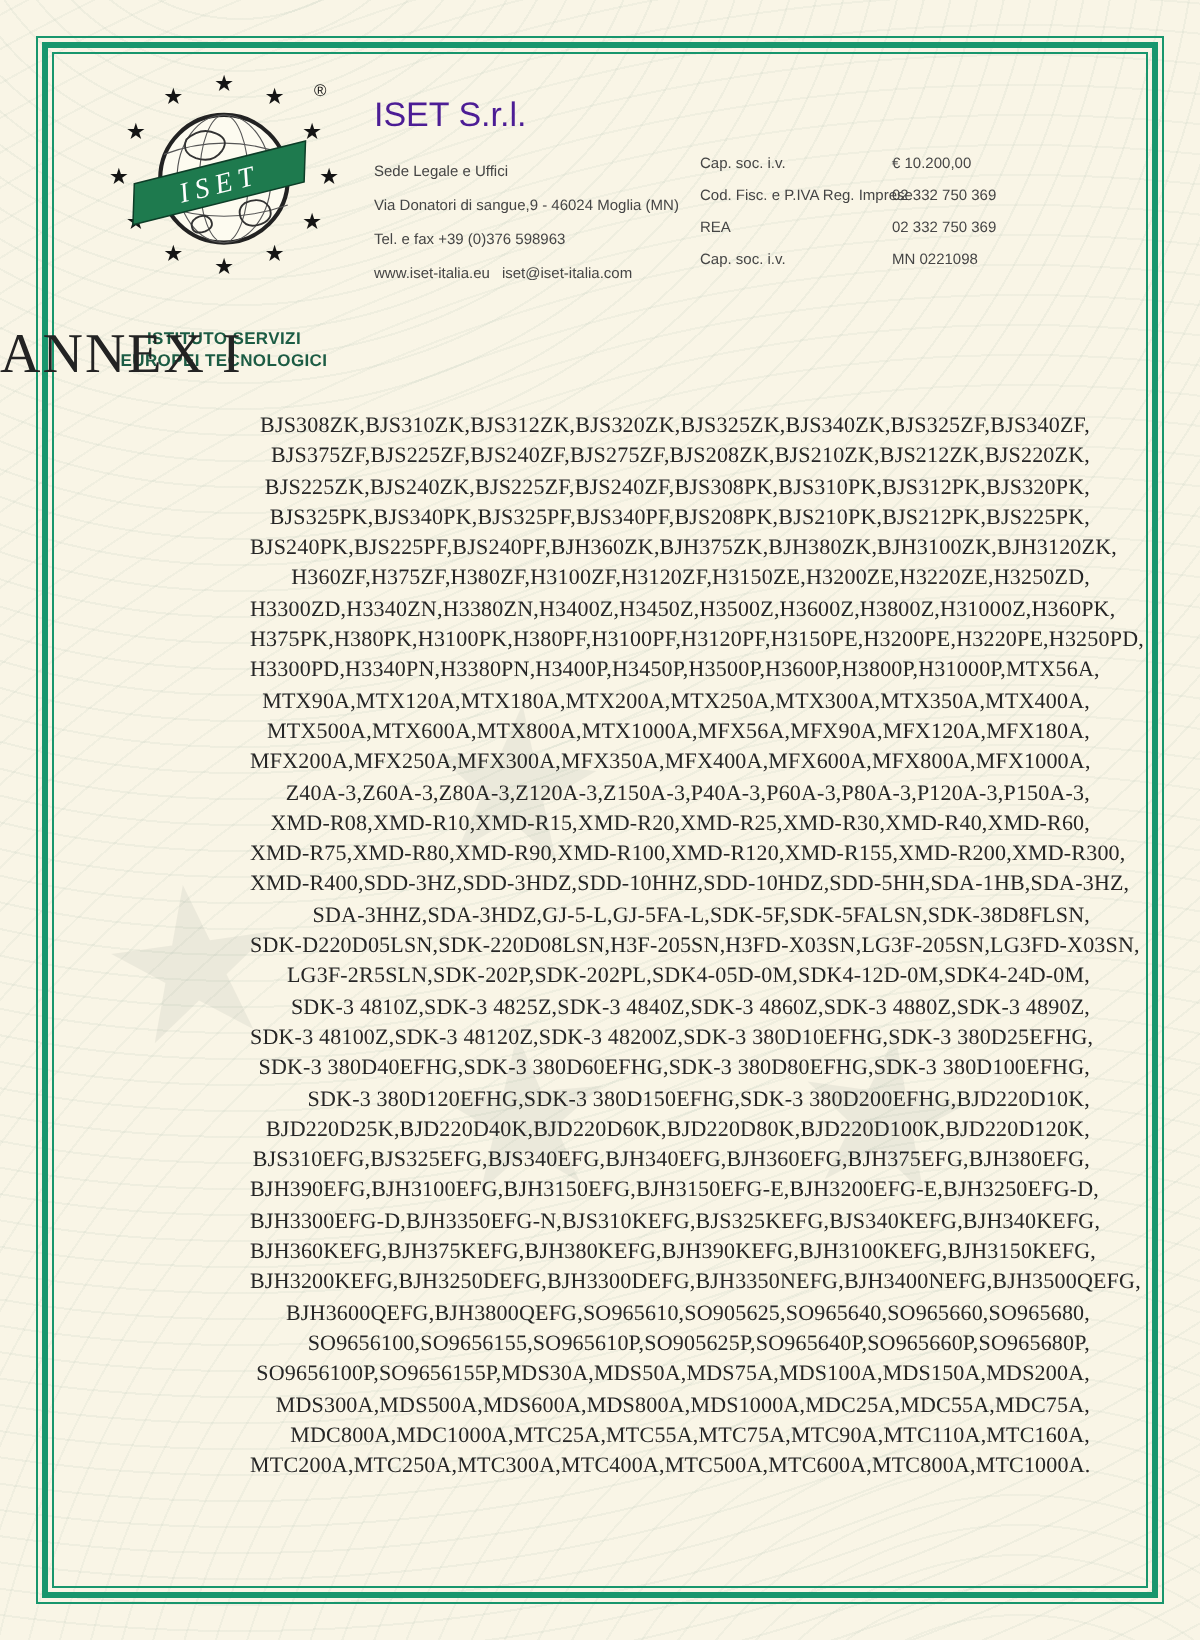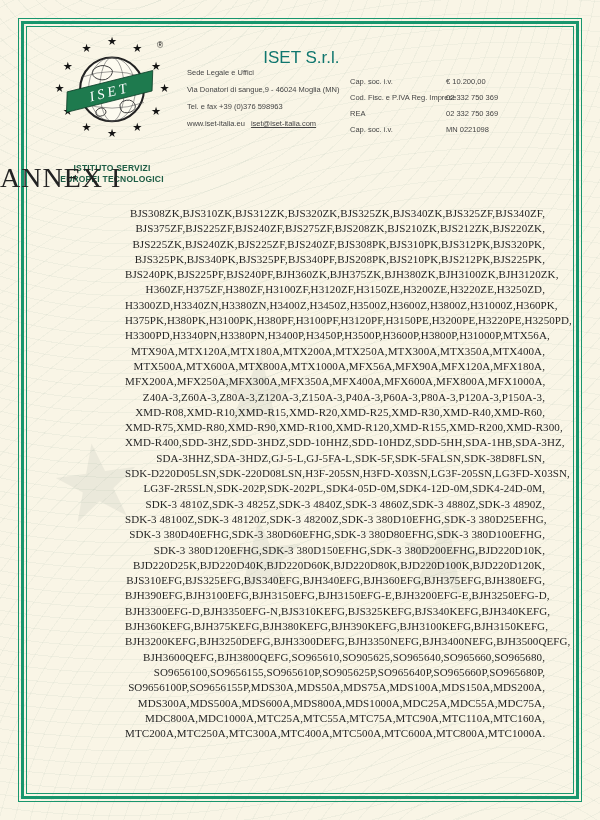--- a/index.html
+++ b/index.html
@@ -18,23 +18,23 @@
   
   .frame-outer{position:absolute;inset:18px;border:1px solid #18966d;}
   .frame-mid{position:absolute;inset:2px;border:3px solid #18966d;}
   .frame-inner{position:absolute;inset:2px;border:1px solid #18966d;}
   
   .wm-star{position:absolute;font-size:105px;color:#7d867f;opacity:0.10;line-height:1;pointer-events:none;}
   
   .logo-block{position:absolute;left:44px;top:32px;width:136px;text-align:center;}
   .institute{font-weight:bold;font-size:8.5px;line-height:1.3;color:#1c5c44;letter-spacing:0.2px;margin-top:16px;}
   .company-block{position:absolute;left:187px;top:48px;}
-  .company-name{font-size:17px;color:#0f766e;text-align:right;}
+  .company-name{font-size:17px;color:#4c1d95;margin-bottom:13px;}
   .company-row{font-size:7.5px;color:#454545;margin-bottom:8px;white-space:nowrap;}
-  .email-link{text-decoration:underline;color:#454545;margin-left:6px;margin-top:28px;}
+  .email-link{color:#454545;margin-left:6px;margin-top:28px;}
   .registry-block{position:absolute;left:350px;top:77px;width:215px;}
   .registry-row{position:relative;height:16px;font-size:7.5px;color:#454545;white-space:nowrap;}
   .registry-label{position:absolute;left:0;top:0;}
   .registry-value{position:absolute;left:96px;top:0;}
   
   .annex-title{
     position:absolute;left:0;right:0;top:162px;
     font-family:"Liberation Serif",serif;font-size:28px;color:#232323;letter-spacing:1px;
   }
   

